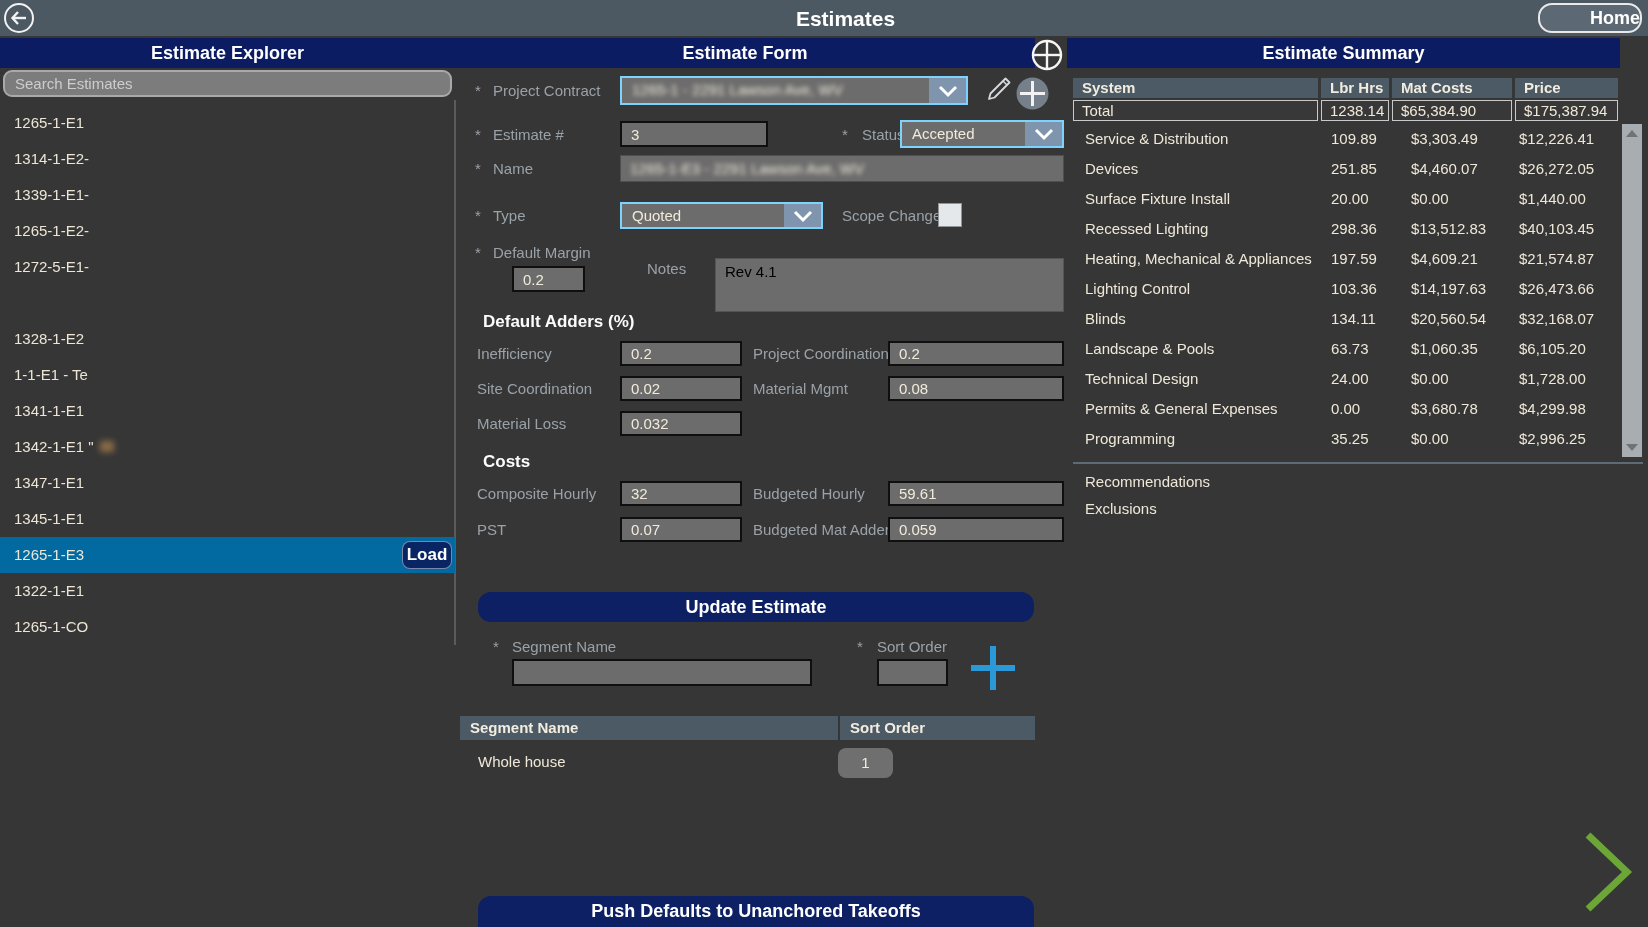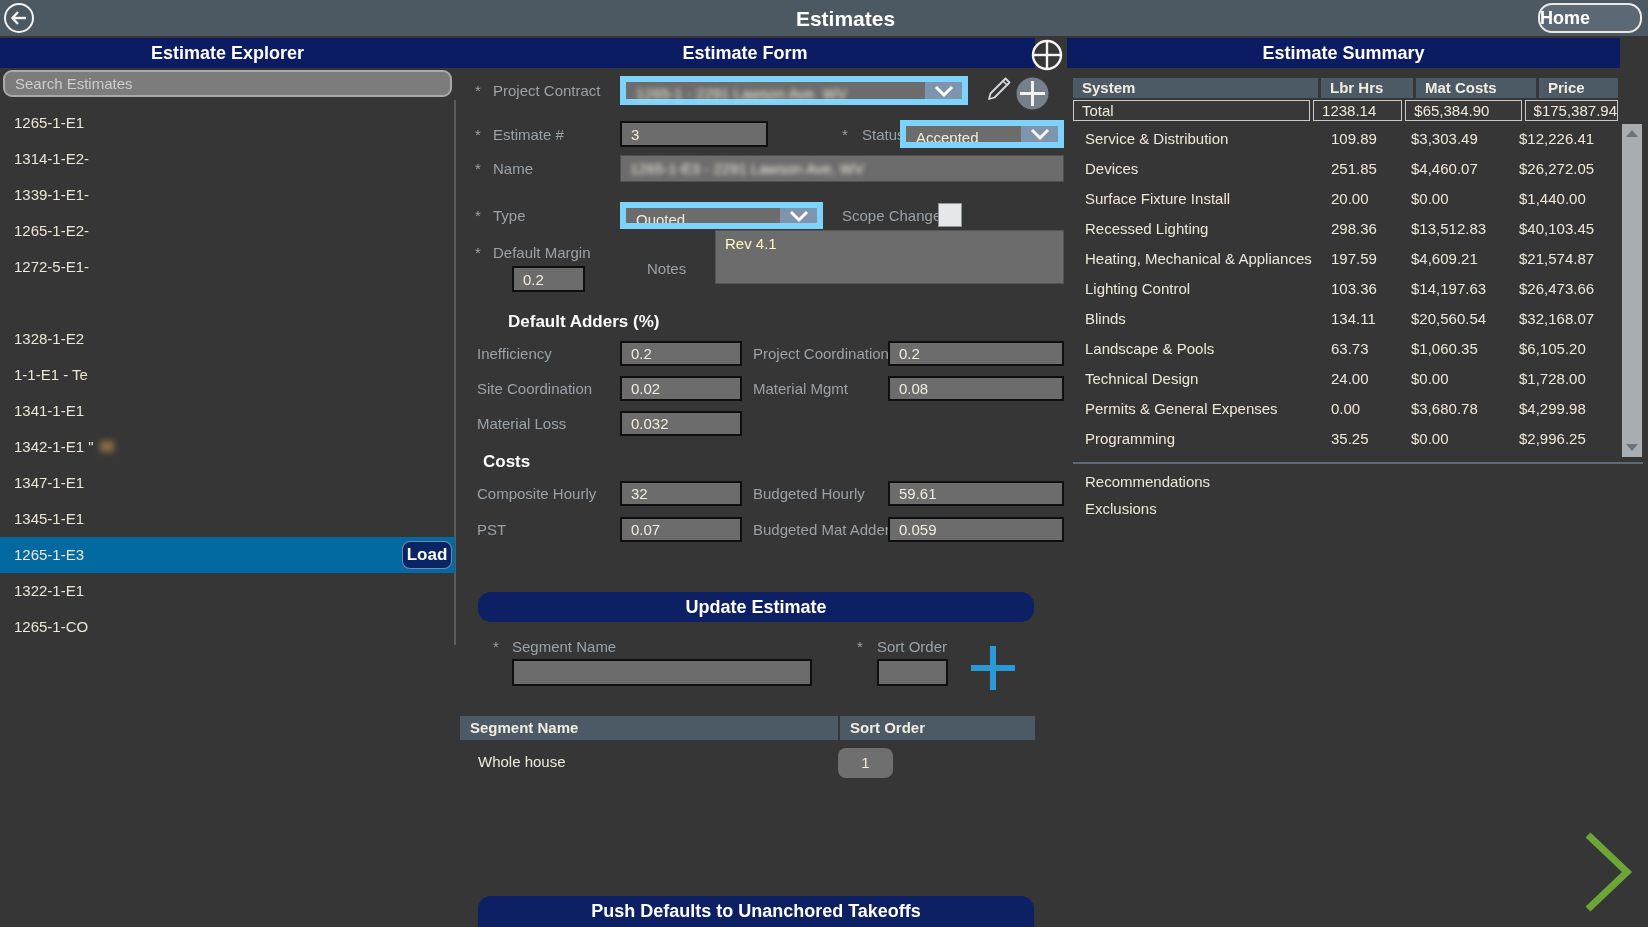--- a/index.html
+++ b/index.html
@@ -9,21 +9,21 @@
     font-family:"Liberation Sans", sans-serif;
     -webkit-font-smoothing:antialiased;
   }
   
   .topbar{position:absolute;left:0;top:0;width:1648px;height:36px;background:#4D5962;}
   .topbar .title{position:absolute;left:0;right:0;top:0;height:36px;line-height:38px;text-align:center;
     color:#FFFFFF;font-weight:bold;font-size:21px;padding-left:43px;}
   .back-btn{position:absolute;left:4px;top:3px;width:30px;height:30px;border:2px solid #F2F2F2;border-radius:50%;
     box-sizing:border-box;display:flex;align-items:center;justify-content:center;cursor:pointer;}
   .home-btn{position:absolute;left:1538px;top:3px;width:104px;height:30px;border:2px solid #E9E9E9;border-radius:14px;
-    box-sizing:border-box;background:#5C6873;color:#fff;font-weight:bold;font-size:18px;text-align:left;line-height:27px;cursor:pointer;}
+    box-sizing:border-box;background:#5C6873;color:#fff;font-weight:bold;font-size:18px;text-align:right;line-height:27px;cursor:pointer;}
   
   .hdr{position:absolute;height:30px;background:#0C1C62;color:#FFFFFF;font-weight:bold;font-size:18px;
     text-align:center;line-height:31px;}
   
   .search{position:absolute;left:3px;top:70px;width:449px;height:27px;box-sizing:border-box;
     background:#7C7C7C;border:2px solid #A9A9A9;border-radius:9px;color:#F0E9D9;font-size:15px;
     padding:0 10px;font-family:inherit;outline:none;}
   .search::placeholder{color:#CDCDCD;}
   .ex-item{position:absolute;left:0;width:455px;height:36px;line-height:36px;padding-left:14px;
     box-sizing:border-box;color:#EDE6D6;font-size:15px;cursor:pointer;white-space:nowrap;}
@@ -32,46 +32,46 @@
     background:#0A2564;border:1px solid rgba(255,255,255,0.45);border-radius:8px;color:#fff;
     font-weight:bold;font-size:17px;text-align:center;line-height:26px;cursor:pointer;}
   .smudge{display:inline-block;width:14px;height:11px;background:#B98A4F;filter:blur(3px);opacity:.65;margin-left:6px;}
   .vdiv{position:absolute;left:454px;top:100px;width:2px;height:545px;background:#7A7A7A;opacity:.55;}
   
   .req{position:absolute;color:#9AA2A8;font-size:15px;}
   .lbl{position:absolute;color:#9AA2A8;font-size:15px;white-space:nowrap;}
   .inp{position:absolute;background:#6C6C6C;border:2px solid #0F0F0F;box-sizing:border-box;
     color:#F2EBDC;font-size:15px;padding:0 9px;font-family:inherit;outline:none;}
   .flat{border:1px solid #4F4F4F;}
-  .dd{position:absolute;display:flex;background:#6C6C6C;border:6px solid #7dd3fc;box-sizing:border-box;cursor:pointer;}
+  .dd{position:absolute;display:flex;background:#6C6C6C;border:2px solid #7dd3fc;box-sizing:border-box;cursor:pointer;}
   .dd .val{flex:1;color:#F2EBDC;font-size:15px;line-height:24px;padding:0 10px;overflow:hidden;white-space:nowrap;}
   .dd .chev{width:37px;background:#7E95AD;display:flex;align-items:center;justify-content:center;}
   .blurred{filter:blur(2.6px);}
   .sec{position:absolute;color:#FCFCFC;font-weight:bold;font-size:17px;}
   .checkbox{position:absolute;left:938px;top:203px;width:24px;height:24px;background:#E4E8EB;
     border:1px solid #90959A;box-sizing:border-box;cursor:pointer;}
   .navy-btn{position:absolute;background:#0C2063;border-radius:13px;color:#FFFFFF;font-weight:bold;
     font-size:18px;text-align:center;cursor:pointer;}
-  textarea.notes{position:absolute;left:715px;top:230px;width:349px;height:54px;box-sizing:border-box;
-    background:#6C6C6C;border:1px solid #555;color:#fef9c3;font-size:15px;font-family:inherit;
+  textarea.notes{position:absolute;left:715px;top:258px;width:349px;height:54px;box-sizing:border-box;
+    background:#6C6C6C;border:1px solid #555;color:#000000;font-size:15px;font-family:inherit;
     padding:4px 9px;resize:none;outline:none;}
   
   .seg-hdr{position:absolute;left:460px;top:716px;width:575px;height:24px;display:flex;gap:2px;}
   .seg-hdr .cell{background:#4C5A66;color:#F3EDE0;font-size:15px;font-weight:600;line-height:24px;padding-left:10px;box-sizing:border-box;}
   .seg-hdr .c1{width:378px;}
   .seg-hdr .c2{flex:1;}
   .seg-name{position:absolute;left:478px;top:750px;color:#F0E9D9;font-size:15px;line-height:24px;}
   .sort-box{position:absolute;left:838px;top:748px;width:55px;height:30px;background:#6F6F6F;border-radius:8px;
     color:#F2EBDC;font-size:15px;text-align:center;line-height:30px;cursor:text;}
   
   .sum-cols{position:absolute;left:1073px;top:78px;width:545px;height:20px;display:flex;gap:3px;}
   .sum-cols .cell{background:#4C5A66;color:#F2ECDF;font-size:15px;font-weight:600;line-height:20px;padding-left:9px;box-sizing:border-box;}
   .sum-total{position:absolute;left:1073px;top:100px;width:545px;height:21px;display:flex;gap:3px;}
   .sum-total .cell{border:1px solid #C9C9C9;box-sizing:border-box;color:#F0E9D9;font-size:15px;line-height:19px;padding-left:8px;background:#383838;}
-  .w-sys{width:245px;} .w-hrs{width:92px;} .w-mat{width:120px;} .w-price{flex:1;}
+  .w-sys{width:245px;} .w-hrs{width:68px;} .w-mat{width:120px;} .w-price{flex:1;}
   .sum-rows{position:absolute;left:1073px;top:124px;width:545px;}
   .sum-row{position:relative;height:30px;line-height:30px;color:#EFE8D8;font-size:15px;cursor:pointer;}
   .sum-row span{position:absolute;white-space:nowrap;}
   .c-sys{left:12px;} .c-hrs{left:258px;} .c-mat{left:338px;} .c-price{left:446px;}
   .sum-extra{position:absolute;left:1085px;color:#EFE8D8;font-size:15px;line-height:18px;cursor:pointer;}
   .sum-div{position:absolute;left:1073px;top:462px;width:570px;height:2px;background:#5E6B76;}
   .scrollbar{position:absolute;left:1622px;top:124px;width:20px;height:333px;background:#A8ADB2;}
   .tri-up{position:absolute;left:4px;top:6px;width:0;height:0;border-left:6px solid transparent;border-right:6px solid transparent;border-bottom:7px solid #6E7377;}
   .tri-dn{position:absolute;left:4px;bottom:6px;width:0;height:0;border-left:6px solid transparent;border-right:6px solid transparent;border-top:7px solid #6E7377;}
   .icon-abs{position:absolute;}
@@ -176,21 +176,21 @@
   </div>
   <span class="lbl" style="left:842px;top:207px;">Scope Change</span>
   <div class="checkbox"></div>
 
   <span class="req" style="left:475px;top:244px;">*</span>
   <span class="lbl" style="left:493px;top:244px;">Default Margin</span>
   <input class="inp" style="left: 512px; top: 266px; width: 73px; height: 26px;" value="0.2">
   <span class="lbl" style="left:647px;top:260px;">Notes</span>
   <textarea class="notes" style="">Rev 4.1</textarea>
 
-  <div class="sec" style="left:483px;top:312px;margin-left:25px;">Default Adders (%)</div>
+  <div class="sec" style="left:483px;top:312px;">Default Adders (%)</div>
   <span class="lbl" style="left:477px;top:345px;">Inefficiency</span>
   <input class="inp" style="left: 620px; top: 341px; width: 122px; height: 25px;" value="0.2">
   <span class="lbl" style="left:753px;top:345px;">Project Coordination</span>
   <input class="inp" style="left: 888px; top: 341px; width: 176px; height: 25px;" value="0.2">
 
   <span class="lbl" style="left:477px;top:380px;">Site Coordination</span>
   <input class="inp" style="left: 620px; top: 376px; width: 122px; height: 25px;" value="0.02">
   <span class="lbl" style="left:753px;top:380px;">Material Mgmt</span>
   <input class="inp" style="left: 888px; top: 376px; width: 176px; height: 25px;" value="0.08">
 

